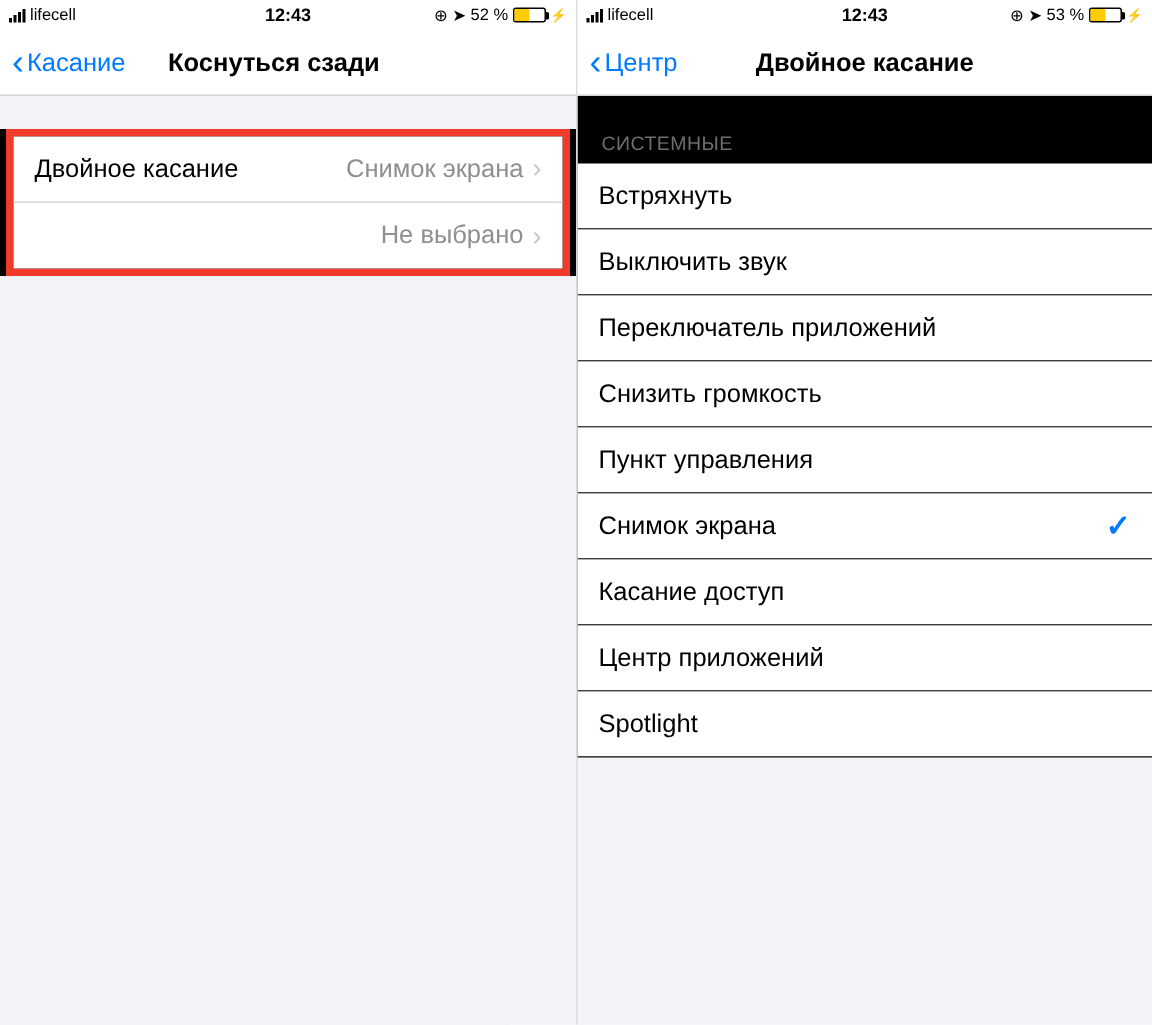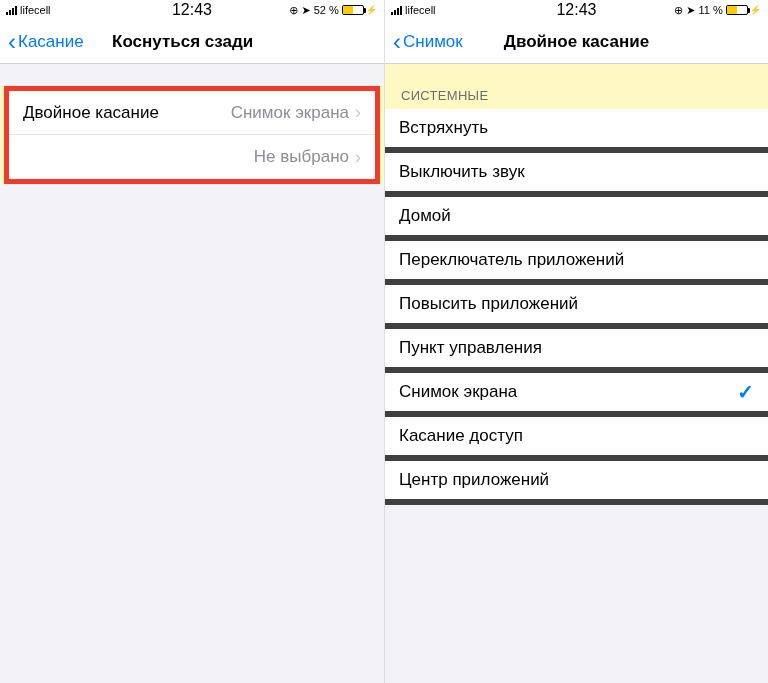--- a/index.html
+++ b/index.html
@@ -25,21 +25,21 @@
     height: 20px;
     background: #fff;
     display: flex;
     align-items: center;
     font-size: 11px;
     padding: 0 6px;
     color: #000;
     justify-content: space-between;
   }
   .status-left, .status-right { display: flex; align-items: center; gap: 3px; }
-  .status-center { position:absolute; left:0; right:0; text-align:center; font-weight:400; font-size:16px;}
+  .status-center { position:absolute; left:0; right:0; text-align:center; font-weight:700; font-size:12px;}
   .sig { display:inline-flex; align-items:flex-end; gap:1px; }
   .sig i { width:2px; background:#000; display:inline-block;}
   .sig i:nth-child(1){height:3px}
   .sig i:nth-child(2){height:5px}
   .sig i:nth-child(3){height:7px}
   .sig i:nth-child(4){height:9px}
   .batt { display:inline-block; width:22px; height:10px; border:1px solid #000; border-radius:2px; position:relative;}
   .batt::after{content:"";position:absolute;right:-3px;top:2px;width:2px;height:5px;background:#000;border-radius:0 1px 1px 0;}
   .batt i{display:block;height:100%;background:#ffcc00;width:52%;}
   .bolt{font-size:9px;}
@@ -75,21 +75,21 @@
     pointer-events:none;
   }
   .nav-title.left-offset{
     left:0;
     right:0;
     text-align:left;
     padding-left:112px;
   }
 
   
-  .content { background:#fef9c3; }
+  .content { background:#000000; }
   .group-highlight{
     border:5px solid #f03a2a;
     margin:22px 4px 0 4px;
   }
   .row{
     background:#fff;
     min-height:44px;
     display:flex;
     align-items:center;
     padding:0 14px;
@@ -109,21 +109,21 @@
     font-size:18px;
     margin-left:6px;
   }
   .section-header{
     font-size:13px;
     color:#6d6d72;
     padding:24px 16px 6px 16px;
     text-transform:uppercase;
     letter-spacing:0.3px;
   }
-  .list .row{border-bottom:6px solid #404040;text-align:right;}
+  .list .row{border-bottom:1px solid #404040;text-align:right;}
   .check{
     margin-left:auto;
     color:#007aff;
     font-size:20px;
     font-weight:600;
   }
 </style>
 </head>
 <body>
 
@@ -181,62 +181,62 @@
           <i></i>
           <i></i>
           <i></i>
         </span>
       <span>lifecell</span>
     </div>
     <div class="status-center">12:43</div>
     <div class="status-right">
       <span>⊕</span>
       <span>➤</span>
-      <span>11 %</span>
+      <span>53 %</span>
       <span class="batt">
           <i style="width:53%"></i>
         </span>
       <span class="bolt">⚡</span>
     </div>
   </div>
 
   <div class="nav">
     <div class="back">
       <span class="back-chev">‹</span>
-      <span>Снимок</span>
+      <span>Центр</span>
     </div>
     <div class="nav-title">Двойное касание</div>
   </div>
 
   <div class="content">
     <div class="section-header">СИСТЕМНЫЕ</div>
     <div class="list">
       <div class="row">
           <span>Встряхнуть</span>
         </div>
       <div class="row">
           <span>Выключить звук</span>
         </div>
       <div class="row">
-          <span>Домой</span>
-        </div>
-      <div class="row">
           <span>Переключатель приложений</span>
         </div>
       <div class="row">
-          <span>Повысить приложений</span>
+          <span>Снизить громкость</span>
         </div>
       <div class="row">
           <span>Пункт управления</span>
         </div>
       <div class="row">
           <span>Снимок экрана</span>
           <span class="check">✓</span>
         </div>
       <div class="row">
           <span>Касание доступ</span>
         </div>
       <div class="row">
           <span>Центр приложений</span>
         </div>
+      <div class="row">
+          <span>Spotlight</span>
+        </div>
     </div>
   </div>
 </div>
 
 </body></html>

